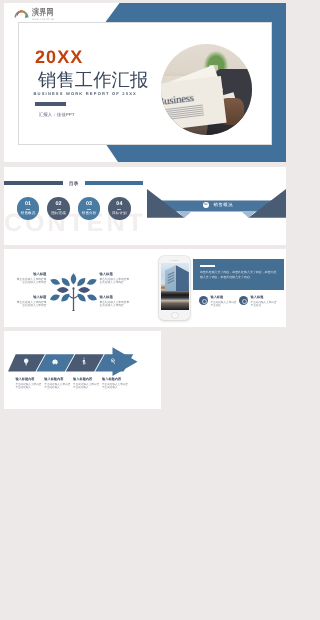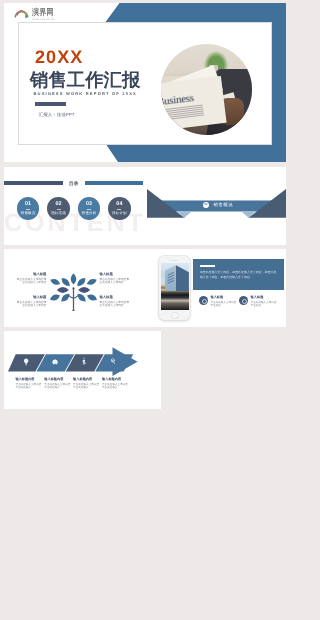--- a/index.html
+++ b/index.html
@@ -17,21 +17,21 @@
   
   .cov-frame{position:absolute;left:0;top:0}
   .cov-inner{position:absolute;left:14.4px;top:19.4px;width:253.5px;height:122.4px;border:1px solid #d9d9d9}
   .cov-logo{position:absolute;left:9px;top:6px;line-height:0}
   .cov-logotext{position:absolute;left:28px;top:6px;width:28px;height:11px}
   .lw1{display:block;font-size:7px;line-height:7px;color:#7d7d7d;font-weight:bold;letter-spacing:.3px;
        transform:scaleY(1.25);transform-origin:0 0}
   .lw2{display:block;font-size:2.2px;line-height:3px;color:#a9a9a9;letter-spacing:.35px;margin-top:2.6px}
   .cov-year{position:absolute;left:31px;top:46.5px;font-size:18px;line-height:15px;font-weight:bold;
        color:#c2410c;letter-spacing:1.1px;font-family:"Liberation Sans",sans-serif}
-  .cov-title{position:absolute;left:26px;top:68px;font-size:18.4px;line-height:17px;font-weight:bold;
+  .cov-title{position:absolute;left:34px;top:68px;font-size:18.4px;line-height:17px;font-weight:normal;
        color:#39465B;letter-spacing:0}
   .cov-sub{position:absolute;left:29.5px;top:88.4px;font-size:4.05px;line-height:5px;font-weight:bold;
        color:#55606f;letter-spacing:1.18px}
   .cov-rule{position:absolute;left:30.5px;top:99.3px;width:31.8px;height:3.3px;background:#4A5872}
   .cov-pres{position:absolute;left:34.8px;top:108.6px;font-size:4.5px;line-height:6px;color:#4a5666;letter-spacing:0;white-space:nowrap}
   .cov-photo{position:absolute;left:156.5px;top:40.5px;width:91px;height:91px;border-radius:50%;overflow:hidden}
   .cov-photo>*{filter:blur(.35px)}
   .cp-in{position:absolute;inset:0;
     background:linear-gradient(178deg,#e3dcd2 0%,#ddd5c9 30%,#cbc0b2 44%,#a89a8b 62%,#6b5b4e 86%,#4c4039 100%)}
   .cp-plant{position:absolute;left:48%;top:8%;width:26%;height:20%;

